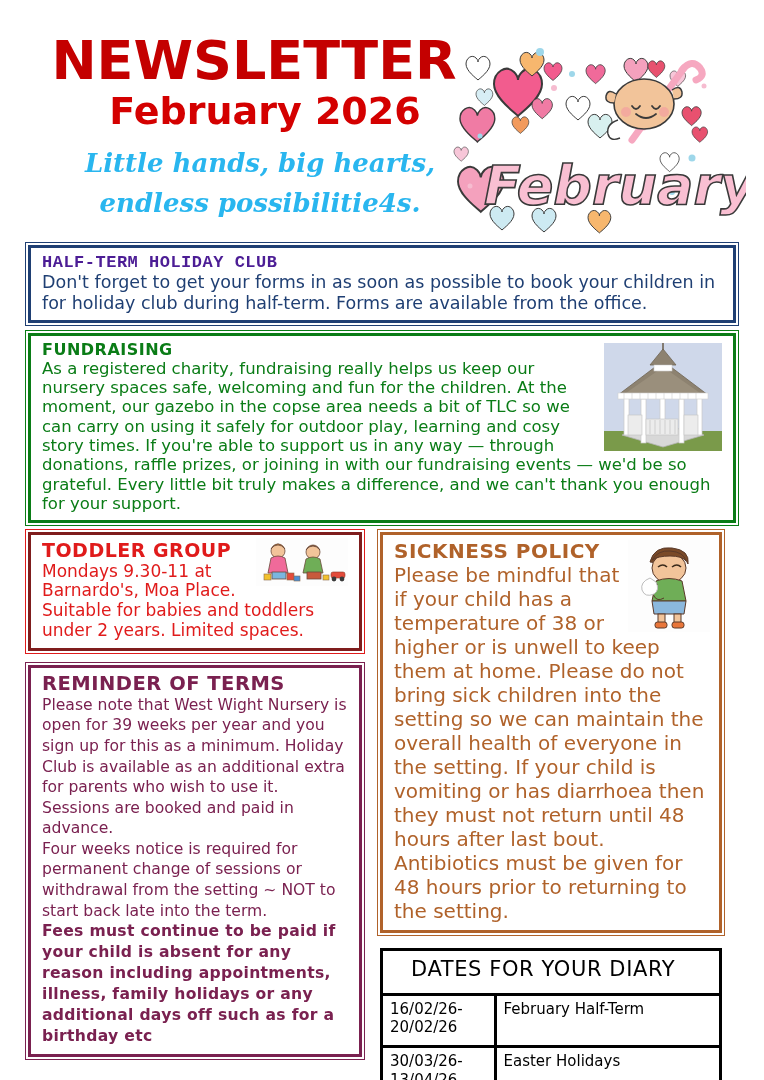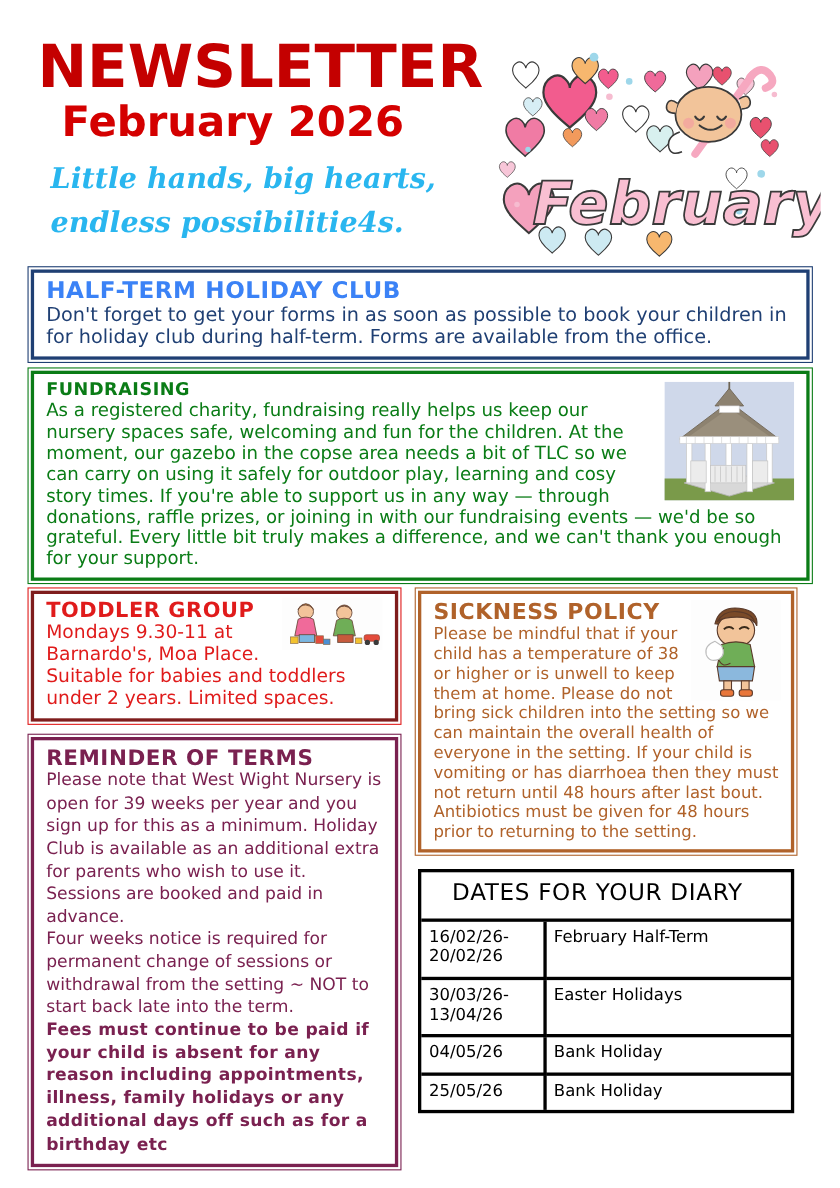--- a/index.html
+++ b/index.html
@@ -7,21 +7,21 @@
   body {
     width: 764px; height: 1080px;
     background: #ffffff;
     font-family: "DejaVu Sans", sans-serif;
     overflow: hidden;
   }
   .page { position: relative; width: 764px; height: 1080px; background:#fff; }
 
   
   .header { position: relative; height: 245px; }
-  .title-block { position: absolute; left: 34px; top: 34px; width: 440px; }
+  .title-block { position: absolute; left: 34px; top: 34px; width: 440px; text-align: center; }
   .nl-title {
     color: #c40000;
     font-family: "DejaVu Sans", sans-serif;
     font-weight: bold;
     font-size: 54px;
     letter-spacing: 0px;
     line-height: 1.0;
     white-space: nowrap;
   }
   .nl-month {
@@ -62,21 +62,21 @@
     line-height: 1.12;
   }
   .box-body {
     font-family: "DejaVu Sans", sans-serif;
     line-height: 1.17;
   }
   .box-body p { margin: 0; }
 
   
   #sec-halfterm { margin: 0 28px 0 28px; border: 3px solid #1f3f73; outline: 1px solid #1f3f73; outline-offset: 2px; }
-  #sec-halfterm .box-title { color:#3b82f6; font-size: 21px; }
+  #sec-halfterm .box-title { color:#4c1d95; font-size: 17px; font-family: Liberation Mono, monospace; }
   #sec-halfterm .box-body { color:#1f3f73; font-size: 17.5px; }
 
   
   #sec-fundraising { margin: 10px 28px 0 28px; border: 3px solid #0a7c16; outline: 1px solid #0a7c16; outline-offset: 2px; }
   #sec-fundraising .box-title { color:#0a7c16; font-size: 16px; }
   #sec-fundraising .box-body { color:#0a7c16; font-size: 16.5px; }
   .fund-wrap { position: relative; }
   .gazebo-holder { float: right; width: 118px; height: 108px; margin: 2px 2px 4px 10px; }
 
   
@@ -92,21 +92,21 @@
 
   
   #sec-terms { margin-top: 14px; border: 3px solid #7a2150; outline: 1px solid #7a2150; outline-offset: 2px; }
   #sec-terms .box-title { color:#7a2150; font-size: 19.5px; }
   #sec-terms .box-body { color:#7a2150; font-size: 15.6px; line-height: 1.32; }
   #sec-terms .para-bold { font-weight: bold; letter-spacing: 0.3px; line-height: 1.34; }
 
   
   #sec-sickness { border: 3px solid #b0622a; outline: 1px solid #b0622a; outline-offset: 2px; }
   #sec-sickness .box-title { color:#b0622a; font-size: 20px; }
-  #sec-sickness .box-body { color:#b0622a; font-size: 15px; line-height: 1.2; }
+  #sec-sickness .box-body { color:#b0622a; font-size: 20px; line-height: 1.2; }
   .sick-art { float: right; width: 82px; height: 92px; margin: 0 0 2px 6px; }
 
   
   #sec-diary { margin-top: 15px; border: 3px solid #000; padding: 0; background:#fff; }
   .diary-title {
     font-family: "DejaVu Sans", sans-serif;
     font-size: 21px; color:#000; letter-spacing: 0.6px;
     padding: 6px 8px 12px 28px;
     border-bottom: 3px solid #000;
   }

